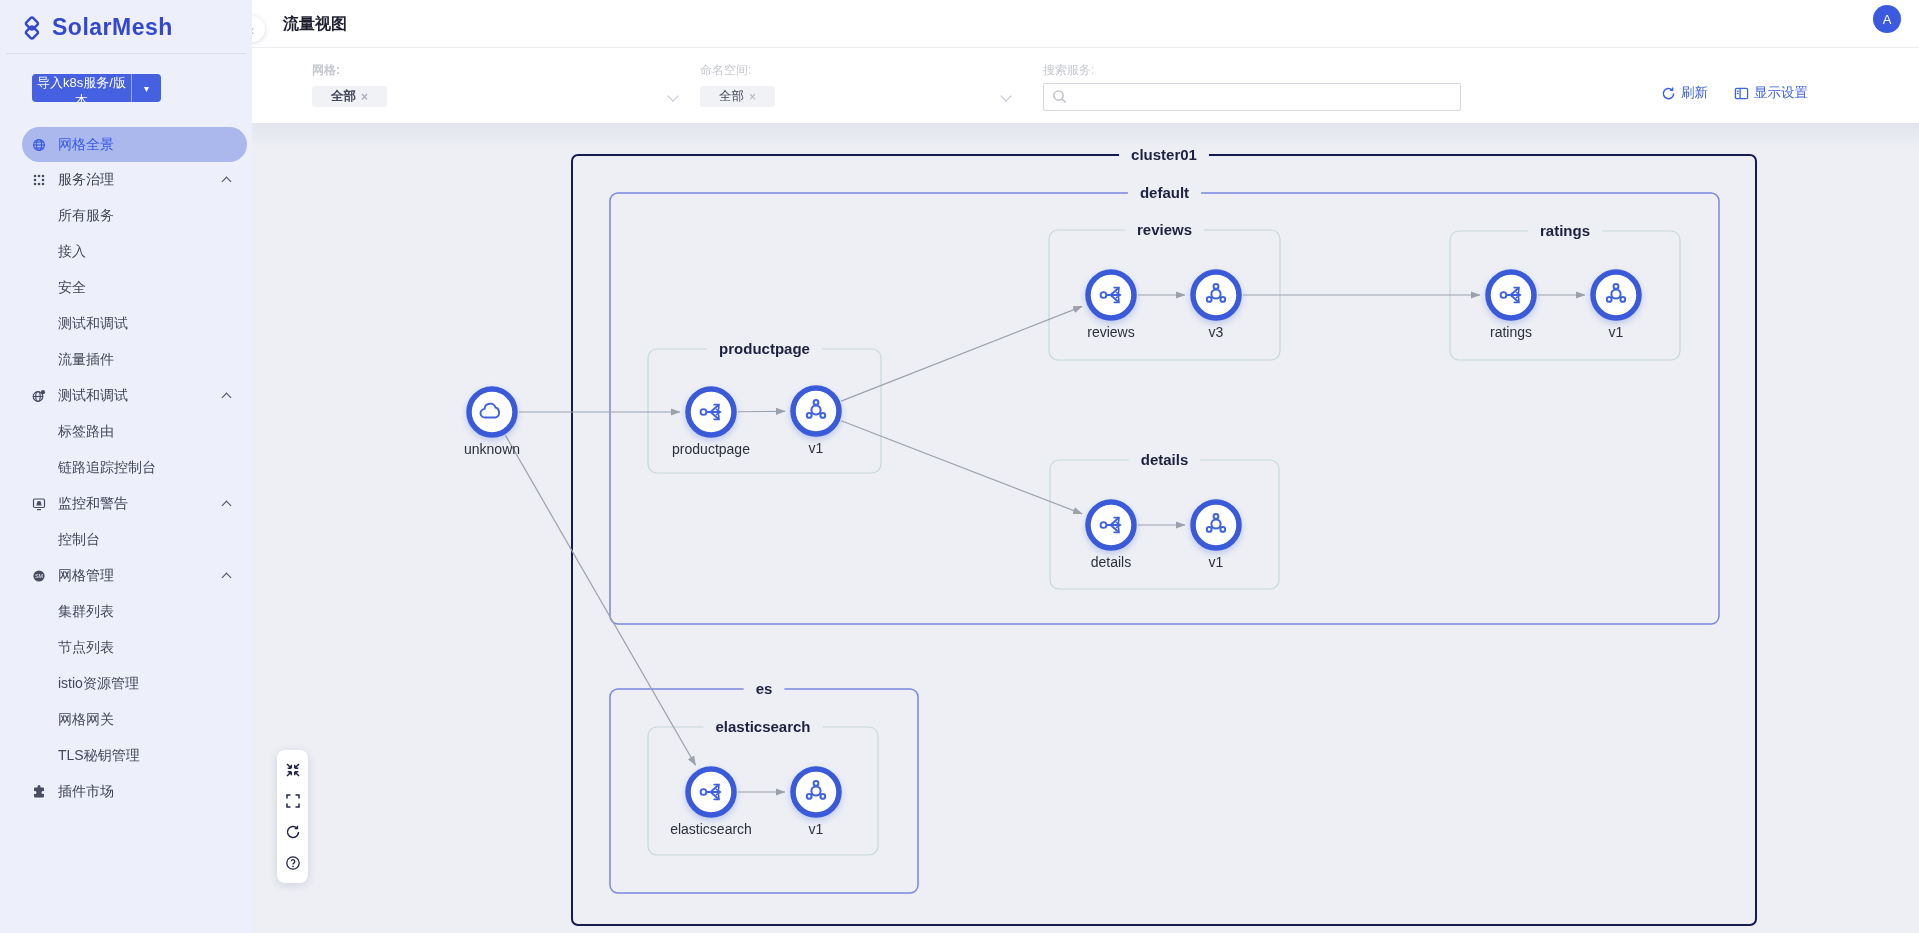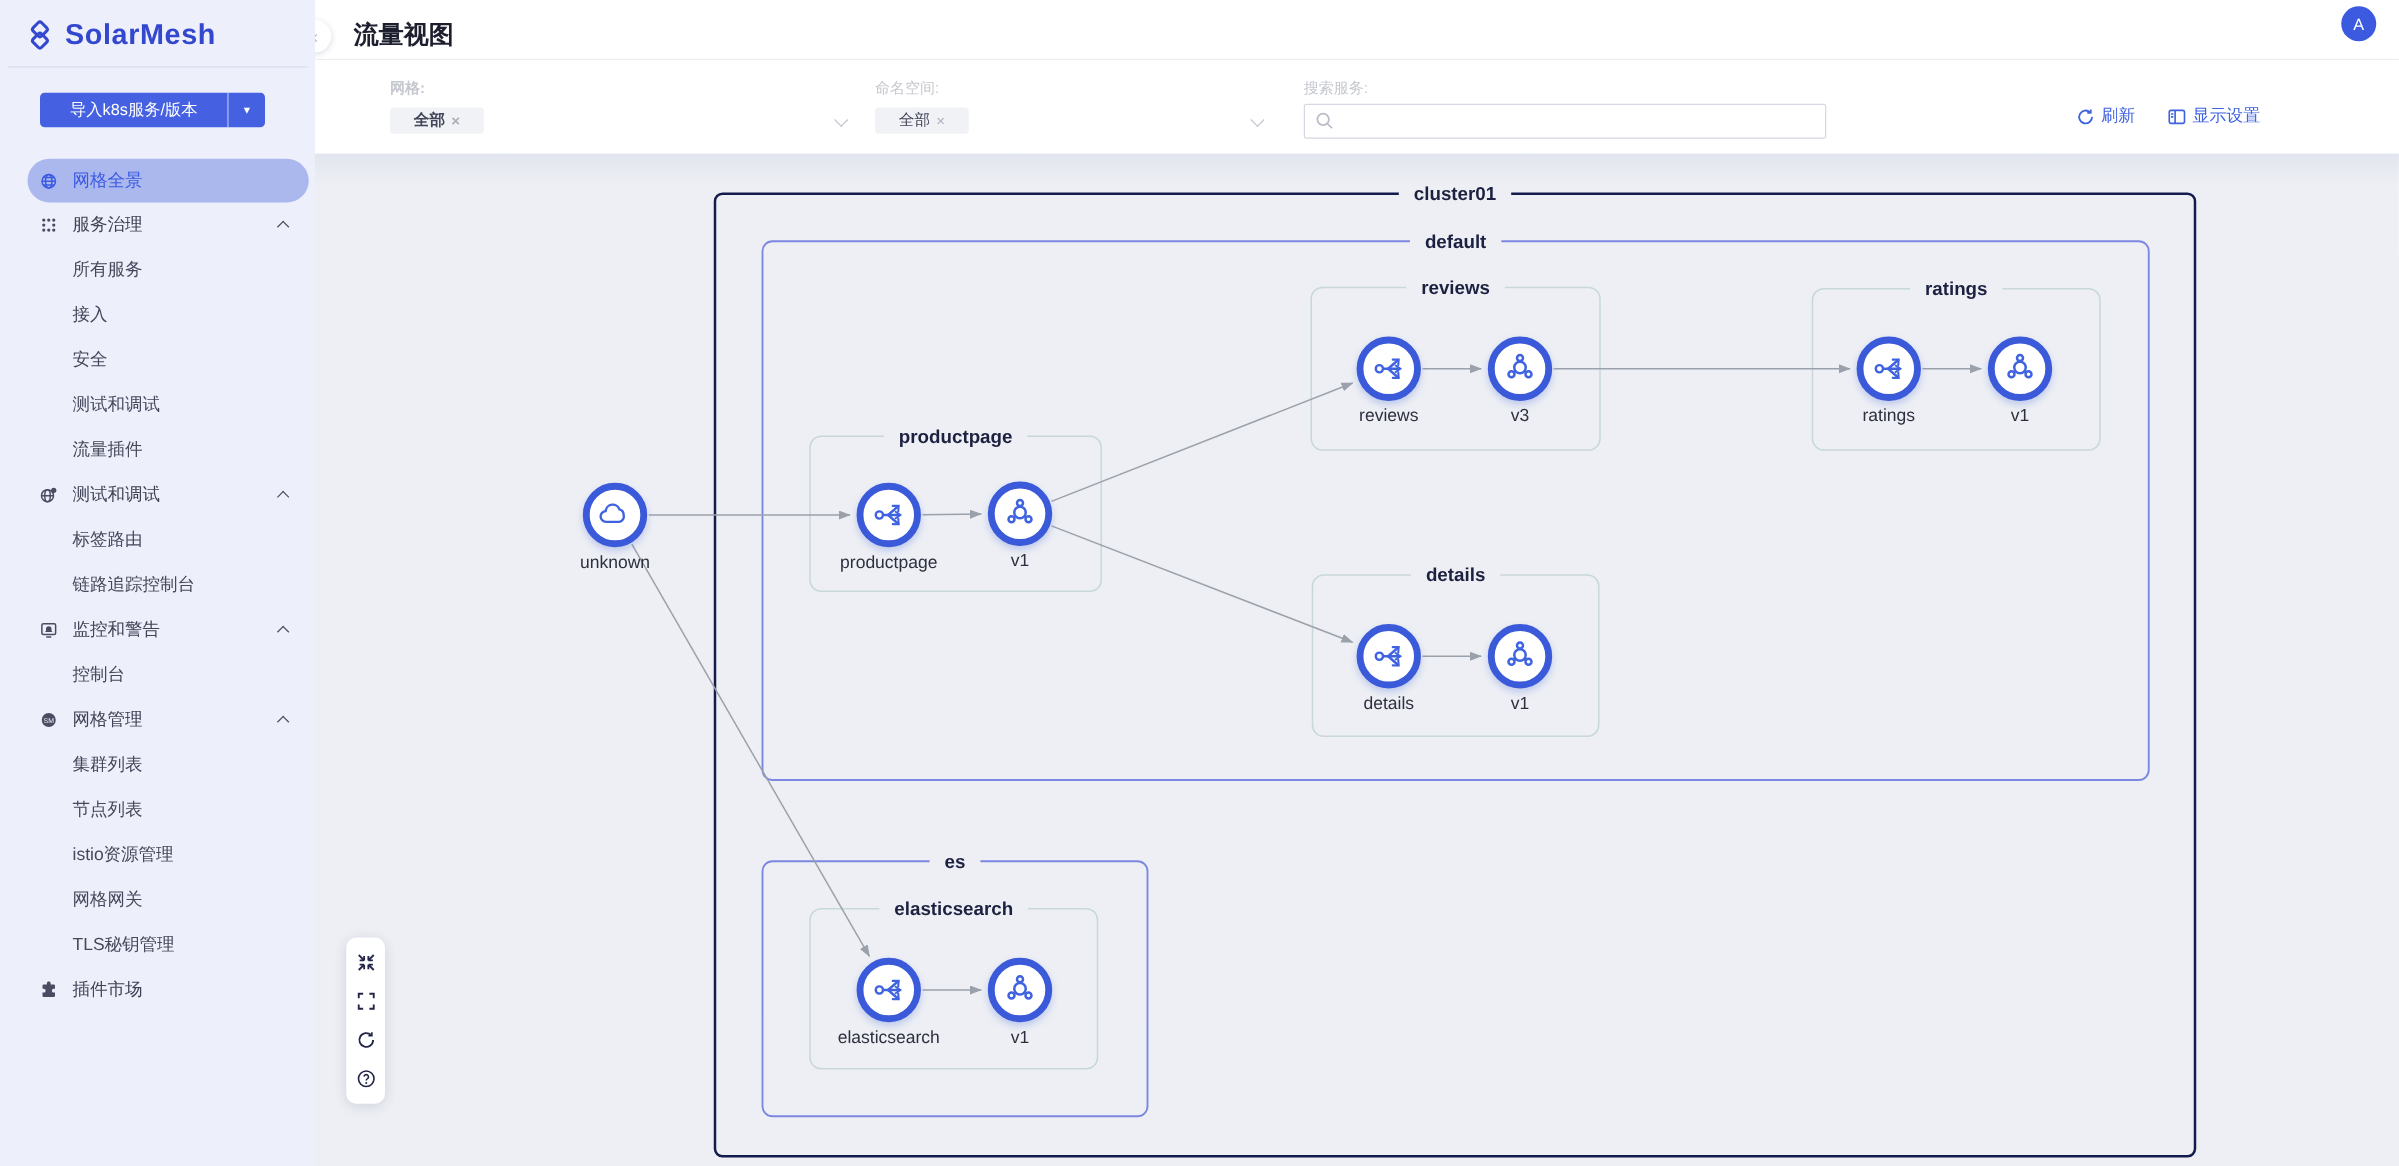--- a/index.html
+++ b/index.html
@@ -6,21 +6,21 @@
   html,body { width:1919px; height:933px; overflow:hidden;
     font-family:"Liberation Sans","DejaVu Sans",sans-serif; background:#fff; }
 
   
   .sidebar { position:absolute; left:0; top:0; width:252px; height:933px;
     background:#edeffb; z-index:5; }
   .logo-row { display:flex; align-items:center; gap:8px; padding:14px 16px 10px 20px; }
   .logo-text { font-size:23px; font-weight:bold; color:#3348cf; letter-spacing:.5px; }
   .logo-mark { width:24px; height:24px; color:#3348cf; }
   .sidebar-divider { height:1px; background:#dcdeef; margin:2px 6px 0 6px; }
-  .import-btn-wrap { display:flex; margin:20px 0 4px 32px; width:180px; height:28px;
+  .import-btn-wrap { display:flex; margin:20px 0 4px 32px; width:129px; height:28px;
     border-radius:4px; overflow:hidden; }
   .import-btn-main { flex:1; background:#4560e0; color:#fff; font-size:13px;
     border:none; cursor:pointer; font-family:inherit; }
   .import-btn-drop { width:30px; background:#4560e0; color:#fff; border:none;
     border-left:1px solid rgba(255,255,255,.45); cursor:pointer; font-size:10px; }
   .nav { margin-top:25px;padding-left:12px; }
   .nav-item { position:relative; height:36px; display:flex; align-items:center;
     font-size:14px; color:#3f4254; cursor:pointer; }
   .nav-item .ic { width:14px; height:14px; margin:0 12px 0 20px; flex:none; color:#4a4d62; }
   .nav-item.child { padding-left:46px; color:#45485a; }
@@ -31,21 +31,21 @@
     border-left:1.6px solid #4a4d62; border-top:1.6px solid #4a4d62;
     transform:rotate(45deg); }
 
   
   .main { position:absolute; left:252px; top:0; width:1667px; height:933px; }
   .topbar { position:relative; height:48px; background:#fff;
     border-bottom:1px solid #ededf2; }
   .collapse-btn { position:absolute; left:-13px; top:16px; width:26px; height:26px;
     border-radius:50%; background:#fff; border:none; cursor:pointer;
     box-shadow:0 1px 5px rgba(40,50,90,.18); color:#b9bdc9; font-size:15px; line-height:1; }
-  .page-title { position:absolute; left:31px; top:14px; font-size:20px;
+  .page-title { position:absolute; left:31px; top:14px; font-size:16px;
     font-weight:bold; color:#1d1f2e; }
   .avatar { position:absolute; right:18px; top:5px; width:28px; height:28px;
     border-radius:50%; background:#3b5ae0; color:#fff; font-size:13px;
     display:flex; align-items:center; justify-content:center; cursor:pointer; }
 
   .filterbar { position:relative; height:75px; background:#fff; }
   .f-group { position:absolute; top:0; height:75px; }
   .f-label { position:absolute; top:14px; left:0; font-size:12px; color:#c6c8d0; }
   .f-tag { position:absolute; top:38px; left:0; display:inline-flex; align-items:center;
     gap:5px; background:#f1f2f5; border-radius:3px; padding:2px 19px;

